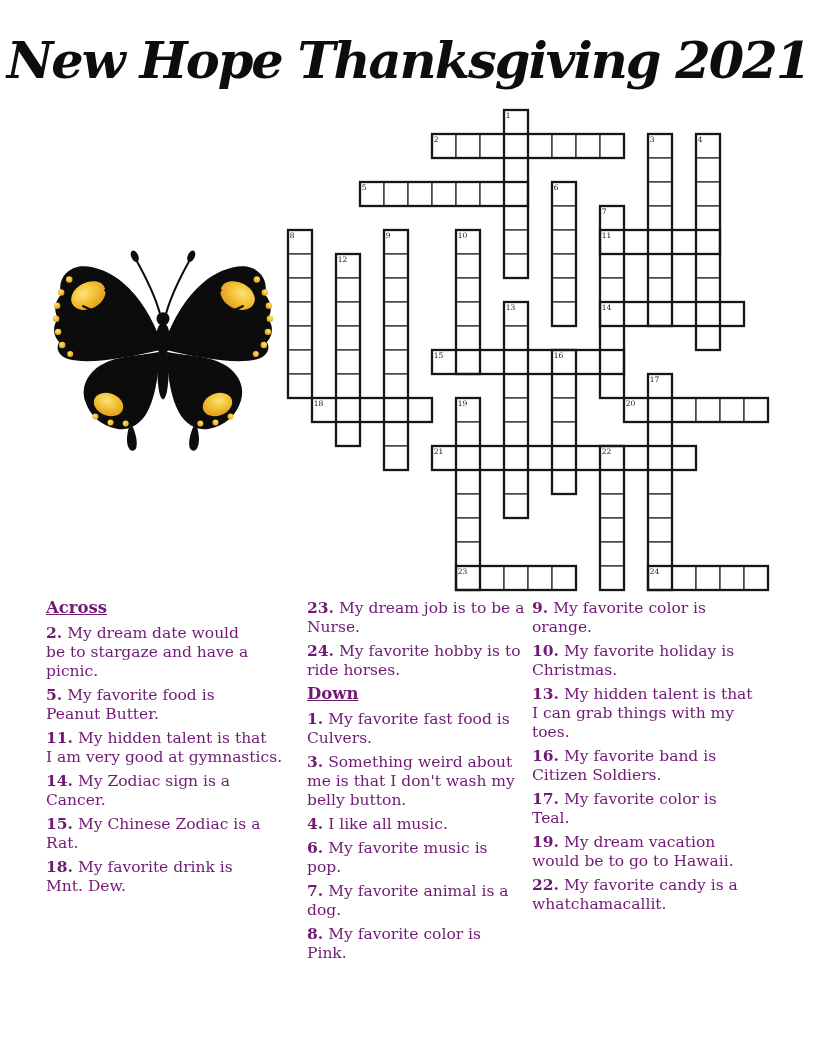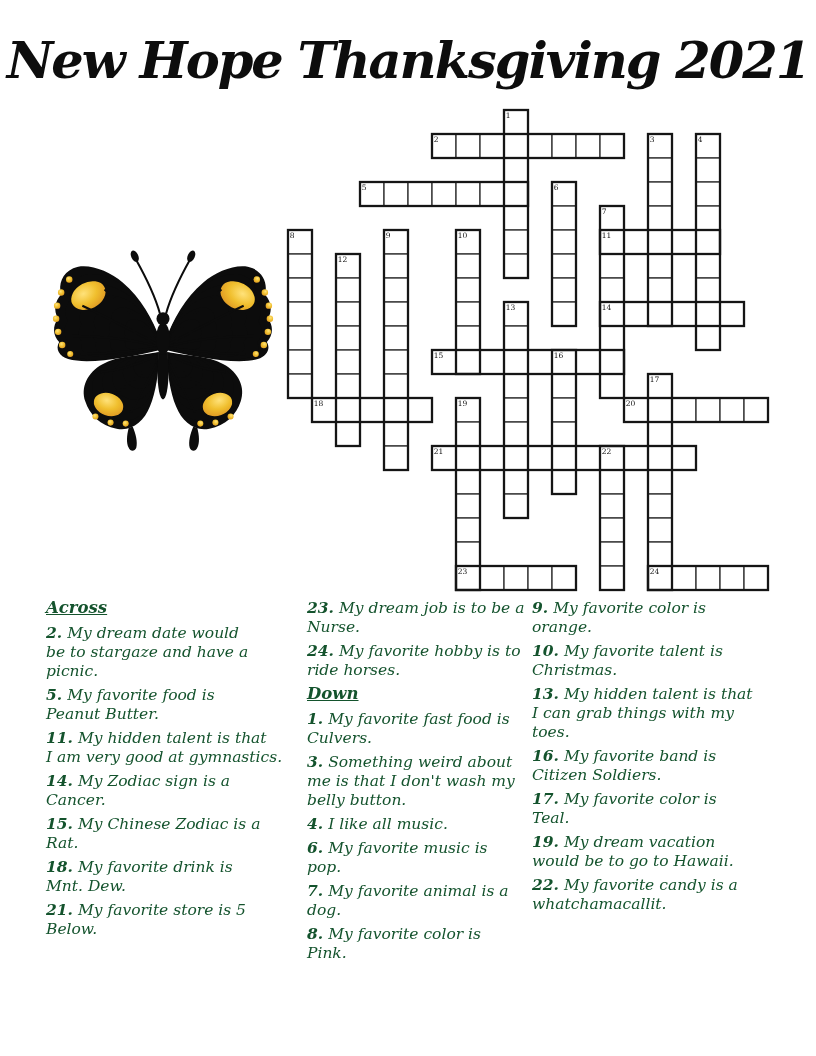--- a/index.html
+++ b/index.html
@@ -6,21 +6,21 @@
   #page{position:relative;width:816px;height:1056px;background:#fff;overflow:hidden;
         font-family:"DejaVu Serif", serif;}
   .title{position:absolute;top:33px;left:0;right:0;text-align:center;
          font-family:"DejaVu Serif", serif;font-style:italic;font-weight:bold;
          font-size:51px;line-height:54px;letter-spacing:-2px;color:#0d0d0d;}
   #butterfly{position:absolute;left:42px;top:243px;width:242px;height:212px;}
   #grid{position:absolute;left:285px;top:107px;width:486px;height:486px;}
   .cell{fill:#ffffff;stroke:var(--grid-line,#333);stroke-width:1.4;}
   .outline{fill:none;stroke:var(--grid-outline,#151515);stroke-width:2.3;}
   .gnum{font-family:"DejaVu Serif", serif;font-size:7.5px;fill:#111;}
-  .cluecol{position:absolute;top:598px;color:#14532d;font-style:italic;}
+  .cluecol{position:absolute;top:598px;color:#701a75;}
   #cluecol1{left:46px;width:250px;}
   #cluecol2{left:307px;width:244px;}
   #cluecol3{left:532px;width:256px;}
   .clue{margin:0 0 4px 0;font-size:15.5px;line-height:19px;}
   .clue .cnum{font-weight:bold;}
   .clue .ct{white-space:pre;}
   .clue-heading{margin:0 0 5px 0;font-size:16.5px;line-height:20px;font-weight:bold;
                 text-decoration:underline;}
 </style>
 </head>
@@ -332,22 +332,20 @@
       <p class="clue"><span class="cnum">5.</span> <span class="ct">My favorite food is
 Peanut Butter.</span></p>
       <p class="clue"><span class="cnum">11.</span> <span class="ct">My hidden talent is that
 I am very good at gymnastics.</span></p>
       <p class="clue"><span class="cnum">14.</span> <span class="ct">My Zodiac sign is a
 Cancer.</span></p>
       <p class="clue"><span class="cnum">15.</span> <span class="ct">My Chinese Zodiac is a
 Rat.</span></p>
       <p class="clue"><span class="cnum">18.</span> <span class="ct">My favorite drink is
 Mnt. Dew.</span></p>
-      <p class="clue"><span class="cnum">21.</span> <span class="ct">My favorite store is 5
-Below.</span></p>
     </div>
   <div class="cluecol" id="cluecol2">
       <p class="clue"><span class="cnum">23.</span> <span class="ct">My dream job is to be a
 Nurse.</span></p>
       <p class="clue"><span class="cnum">24.</span> <span class="ct">My favorite hobby is to
 ride horses.</span></p>
       <div class="clue-heading">Down</div>
       <p class="clue"><span class="cnum">1.</span> <span class="ct">My favorite fast food is
 Culvers.</span></p>
       <p class="clue"><span class="cnum">3.</span> <span class="ct">Something weird about
@@ -357,21 +355,21 @@
       <p class="clue"><span class="cnum">6.</span> <span class="ct">My favorite music is
 pop.</span></p>
       <p class="clue"><span class="cnum">7.</span> <span class="ct">My favorite animal is a
 dog.</span></p>
       <p class="clue"><span class="cnum">8.</span> <span class="ct">My favorite color is
 Pink.</span></p>
     </div>
   <div class="cluecol" id="cluecol3">
       <p class="clue"><span class="cnum">9.</span> <span class="ct">My favorite color is
 orange.</span></p>
-      <p class="clue"><span class="cnum">10.</span> <span class="ct">My favorite talent is
+      <p class="clue"><span class="cnum">10.</span> <span class="ct">My favorite holiday is
 Christmas.</span></p>
       <p class="clue"><span class="cnum">13.</span> <span class="ct">My hidden talent is that
 I can grab things with my
 toes.</span></p>
       <p class="clue"><span class="cnum">16.</span> <span class="ct">My favorite band is
 Citizen Soldiers.</span></p>
       <p class="clue"><span class="cnum">17.</span> <span class="ct">My favorite color is
 Teal.</span></p>
       <p class="clue"><span class="cnum">19.</span> <span class="ct">My dream vacation
 would be to go to Hawaii.</span></p>

